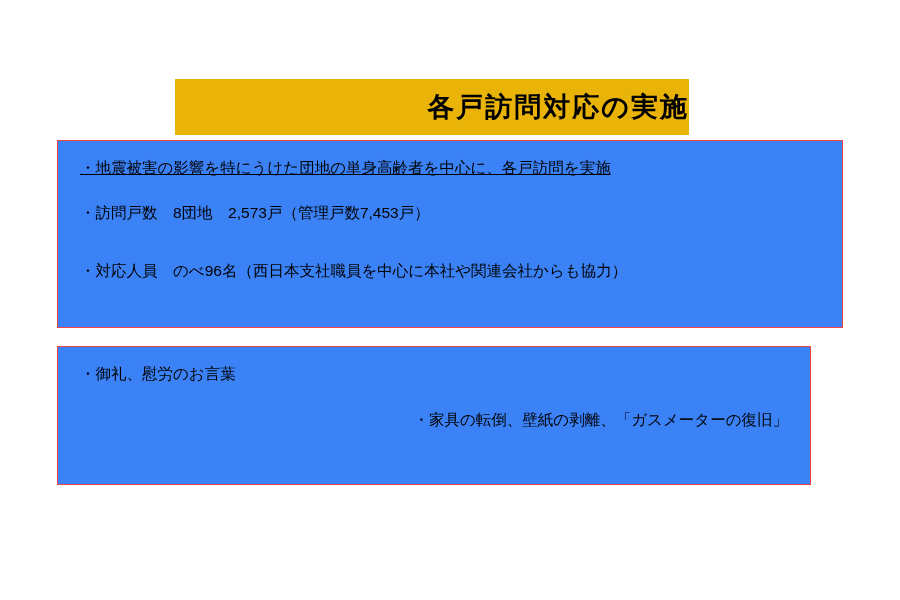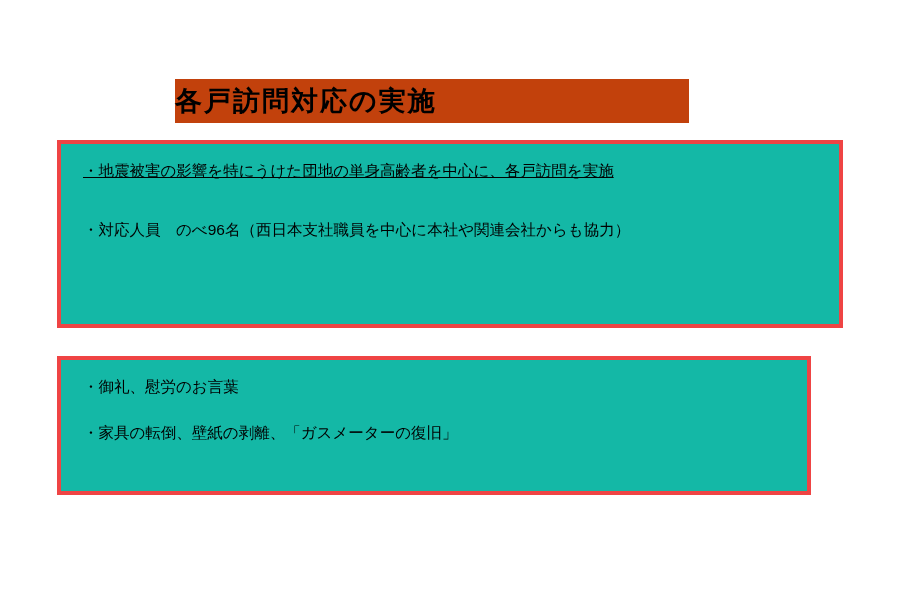--- a/index.html
+++ b/index.html
@@ -18,49 +18,49 @@
     position: relative;
     width: 900px;
     height: 600px;
     box-sizing: border-box;
   }
   .title-band {
     position: absolute;
     left: 175px;
     top: 79px;
     width: 514px;
-    height: 44px;
-    background: #c2410c;
+    height: 56px;
+    background: #eab308;
     display: flex;
     align-items: center;
-    justify-content: flex-start;
+    justify-content: flex-end;
   }
   .title-text {
     font-size: 27px;
     font-weight: bold;
     letter-spacing: 2px;
     color: #000000;
     line-height: 1;
     white-space: nowrap;
   }
   .panel {
     position: absolute;
     left: 57px;
     box-sizing: border-box;
-    border: 4px solid #ef4444;
-    background: #14b8a6;
+    border: 1px solid #ef4444;
+    background: #3b82f6;
     padding: 18px 22px 14px 22px;
   }
   .panel-one {
     top: 140px;
     width: 786px;
     height: 188px;
   }
   .panel-two {
-    top: 356px;
+    top: 346px;
     width: 754px;
     height: 139px;
   }
   .bullet-line {
     font-size: 15.5px;
     line-height: 1.2;
     color: #000000;
     white-space: nowrap;
   }
   .panel-one .bullet-line {
@@ -68,36 +68,38 @@
   }
   .panel-one .bullet-line:last-child {
     margin-bottom: 0;
     margin-top: 40px;
   }
   .panel-two .bullet-line {
     margin-bottom: 27px;
   }
   .panel-two .bullet-line:last-child {
     margin-bottom: 0;
+    text-align: right;
   }
   .u {
     text-decoration: underline;
   }
 </style>
 </head>
 <body>
 
 <div class="slide">
 
   <div class="title-band">
     <div class="title-text">各戸訪問対応の実施</div>
   </div>
 
   <div class="panel panel-one">
     <div class="bullet-line u">・地震被害の影響を特にうけた団地の単身高齢者を中心に、各戸訪問を実施</div>
+    <div class="bullet-line">・訪問戸数　8団地　2,573戸（管理戸数7,453戸）</div>
     <div class="bullet-line">・対応人員　のべ96名（西日本支社職員を中心に本社や関連会社からも協力）</div>
   </div>
 
   <div class="panel panel-two">
     <div class="bullet-line">・御礼、慰労のお言葉</div>
     <div class="bullet-line">・家具の転倒、壁紙の剥離、「ガスメーターの復旧」</div>
   </div>
 
 </div>
 

